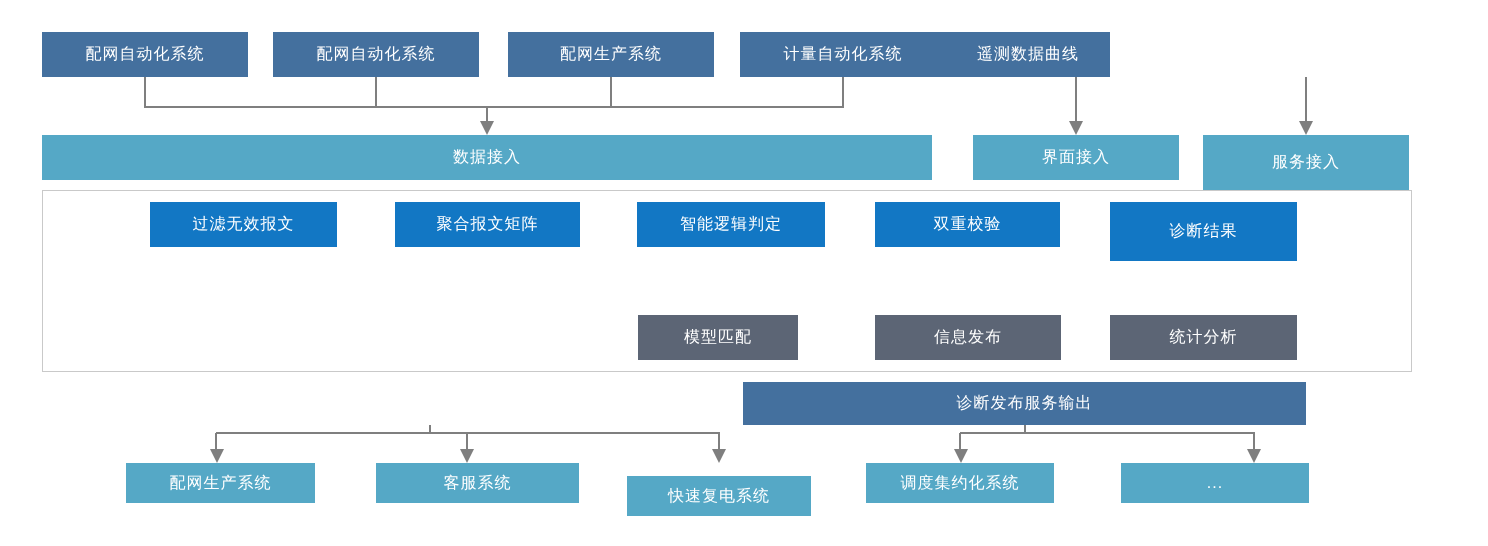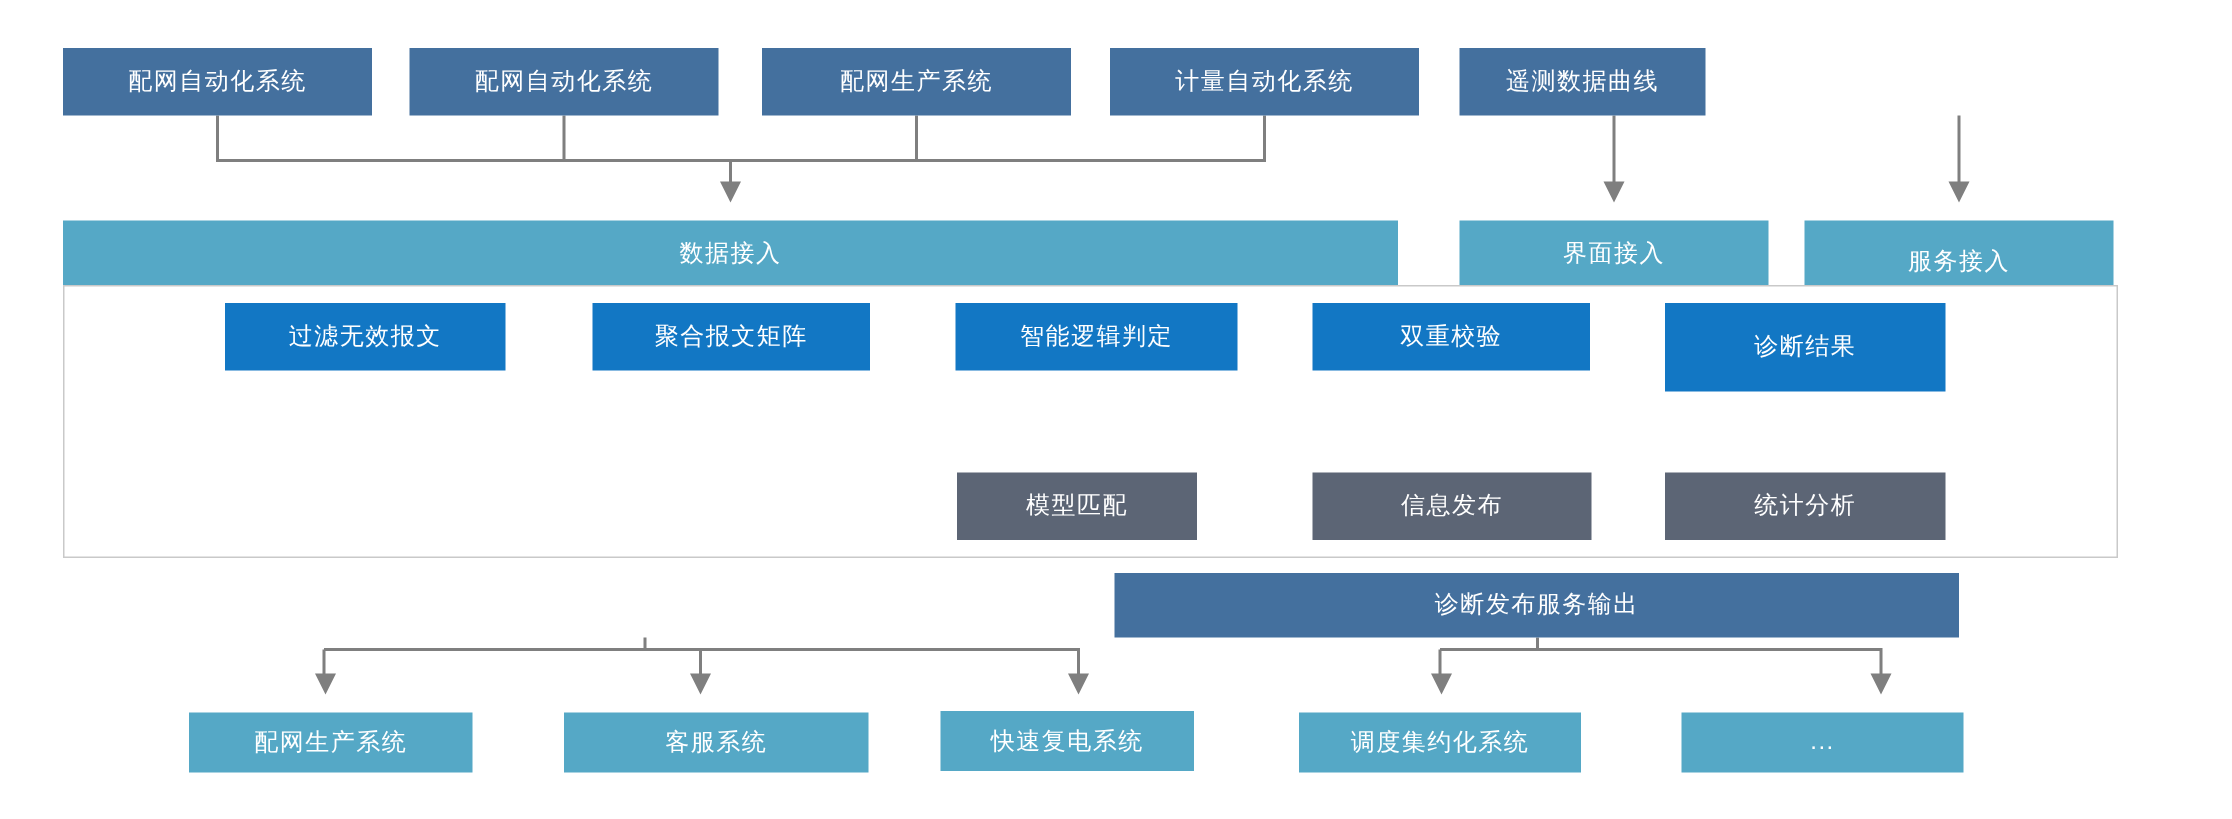--- a/index.html
+++ b/index.html
@@ -27,21 +27,21 @@
   .node{
     position:absolute;
     display:flex;align-items:center;justify-content:center;
     color:#ffffff;
     font-size:16px;
     letter-spacing:1px;
     white-space:nowrap;
     box-sizing:border-box;
   }
   .steel{background:var(--steel-blue);}
-  .teal{background:var(--teal);margin-top:12px;}
+  .teal{background:var(--teal);}
   .blue{background:var(--bright-blue);}
   .slate{background:var(--slate-gray);}
   .pipeline-container{
     position:absolute;
     left:42px;top:190px;width:1370px;height:182px;
     border:1px solid var(--container-border);
     background:#ffffff;
     box-sizing:border-box;
   }
 </style>
@@ -89,21 +89,21 @@
       <path d="M1025 425 V433 M960 433 H1255 M960 433 V450 M1254 433 V450"></path>
       <polygon points="954,449 968,449 961,463"></polygon>
       <polygon points="1247,449 1261,449 1254,463"></polygon>
     </g>
   </svg>
 
   <div class="node steel" style="left:42px;top:32px;width:206px;height:45px">配网自动化系统</div>
   <div class="node steel" style="left:273px;top:32px;width:206px;height:45px">配网自动化系统</div>
   <div class="node steel" style="left:508px;top:32px;width:206px;height:45px">配网生产系统</div>
   <div class="node steel" style="left:740px;top:32px;width:206px;height:45px">计量自动化系统</div>
-  <div class="node steel" style="left:973px;top:32px;width:164px;height:45px">遥测数据曲线</div>
+  <div class="node steel" style="left:946px;top:32px;width:164px;height:45px">遥测数据曲线</div>
 
   <div class="node teal" style="left:42px;top:135px;width:890px;height:45px">数据接入</div>
   <div class="node teal" style="left:973px;top:135px;width:206px;height:45px">界面接入</div>
   <div class="node teal" style="left:1203px;top:135px;width:206px;height:55px">服务接入</div>
 
   <div class="pipeline-container"></div>
 
   <div class="node blue" style="left:150px;top:202px;width:187px;height:45px">过滤无效报文</div>
   <div class="node blue" style="left:395px;top:202px;width:185px;height:45px">聚合报文矩阵</div>
   <div class="node blue" style="left:637px;top:202px;width:188px;height:45px">智能逻辑判定</div>
@@ -111,17 +111,17 @@
   <div class="node blue" style="left:1110px;top:202px;width:187px;height:59px">诊断结果</div>
 
   <div class="node slate" style="left:638px;top:315px;width:160px;height:45px">模型匹配</div>
   <div class="node slate" style="left:1110px;top:315px;width:187px;height:45px">统计分析</div>
   <div class="node slate" style="left:875px;top:315px;width:186px;height:45px">信息发布</div>
 
   <div class="node steel" style="left:743px;top:382px;width:563px;height:43px">诊断发布服务输出</div>
 
   <div class="node teal" style="left:126px;top:463px;width:189px;height:40px">配网生产系统</div>
   <div class="node teal" style="left:376px;top:463px;width:203px;height:40px">客服系统</div>
-  <div class="node teal" style="left:627px;top:462px;width:169px;height:40px">快速复电系统</div>
+  <div class="node teal" style="left:627px;top:476px;width:184px;height:40px">快速复电系统</div>
   <div class="node teal" style="left:866px;top:463px;width:188px;height:40px">调度集约化系统</div>
   <div class="node teal" style="left:1121px;top:463px;width:188px;height:40px">...</div>
 
 </div>
 
 </body></html>

